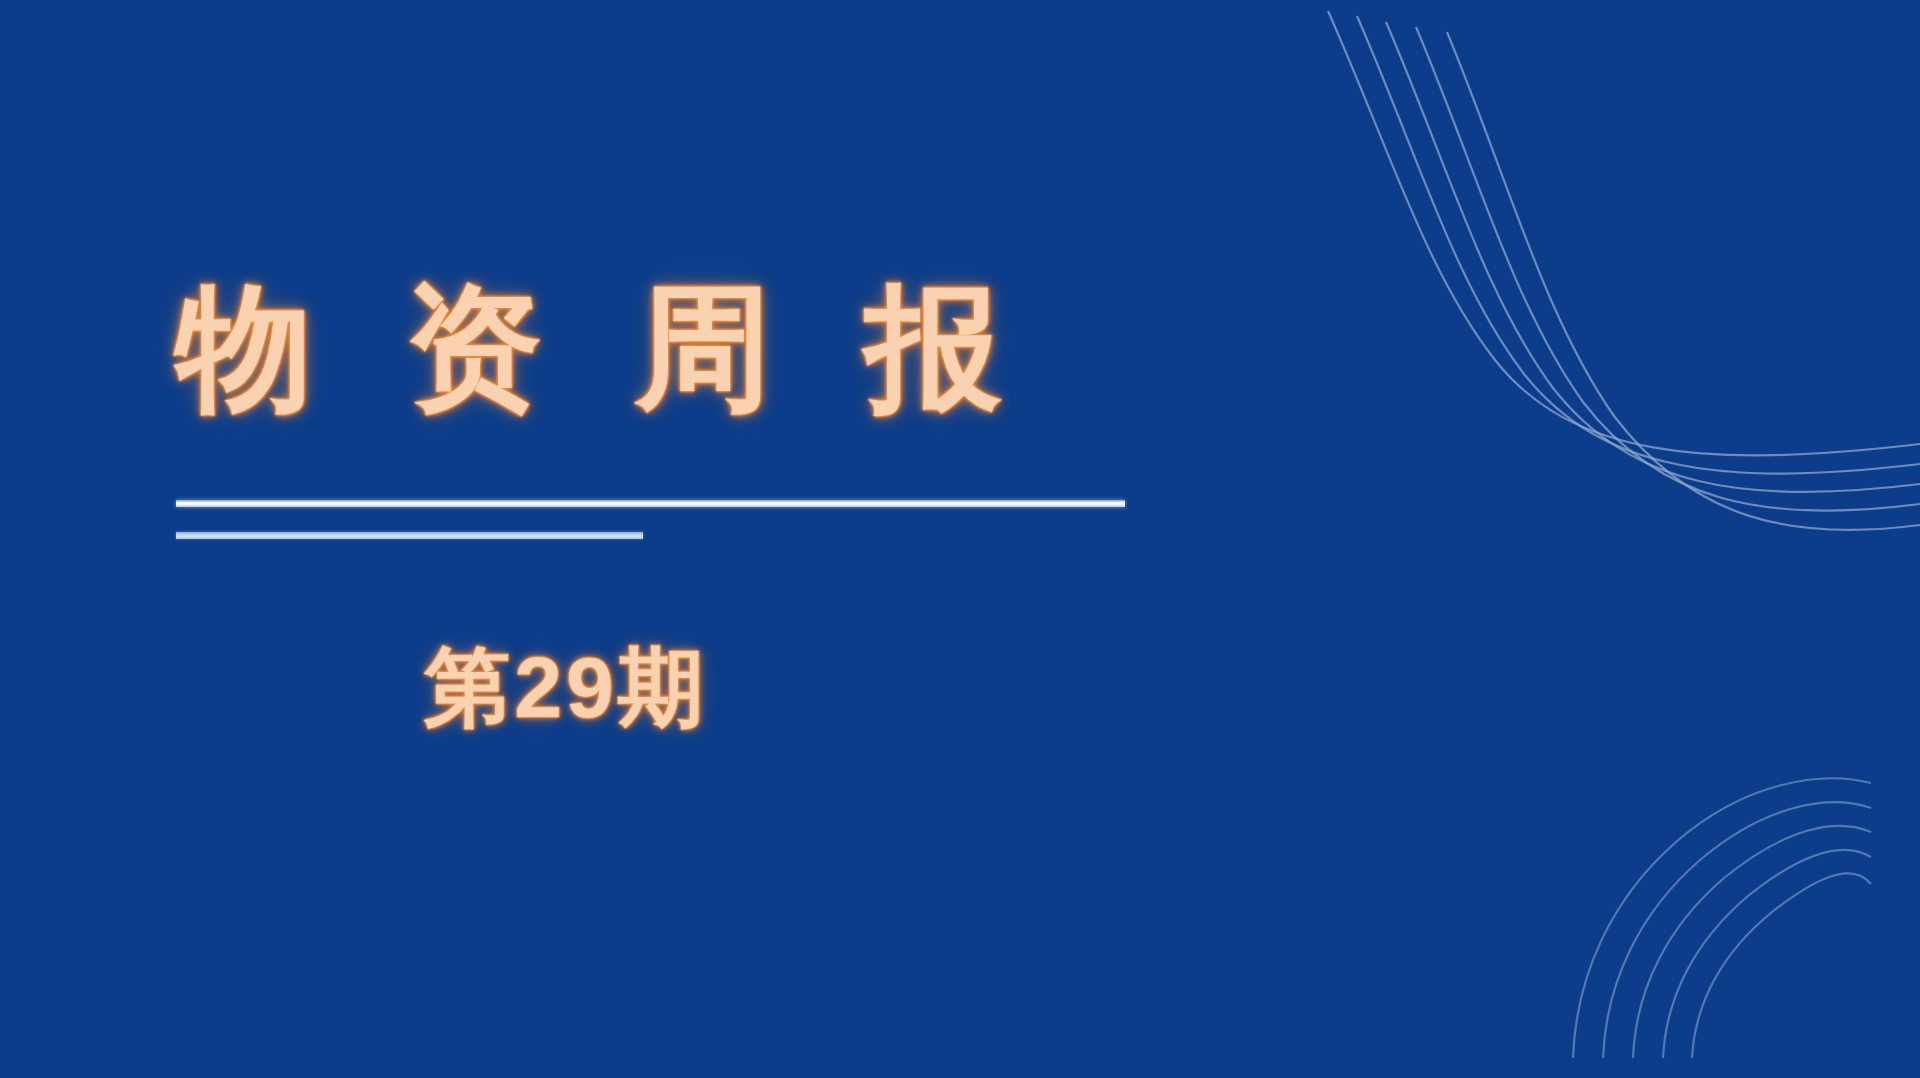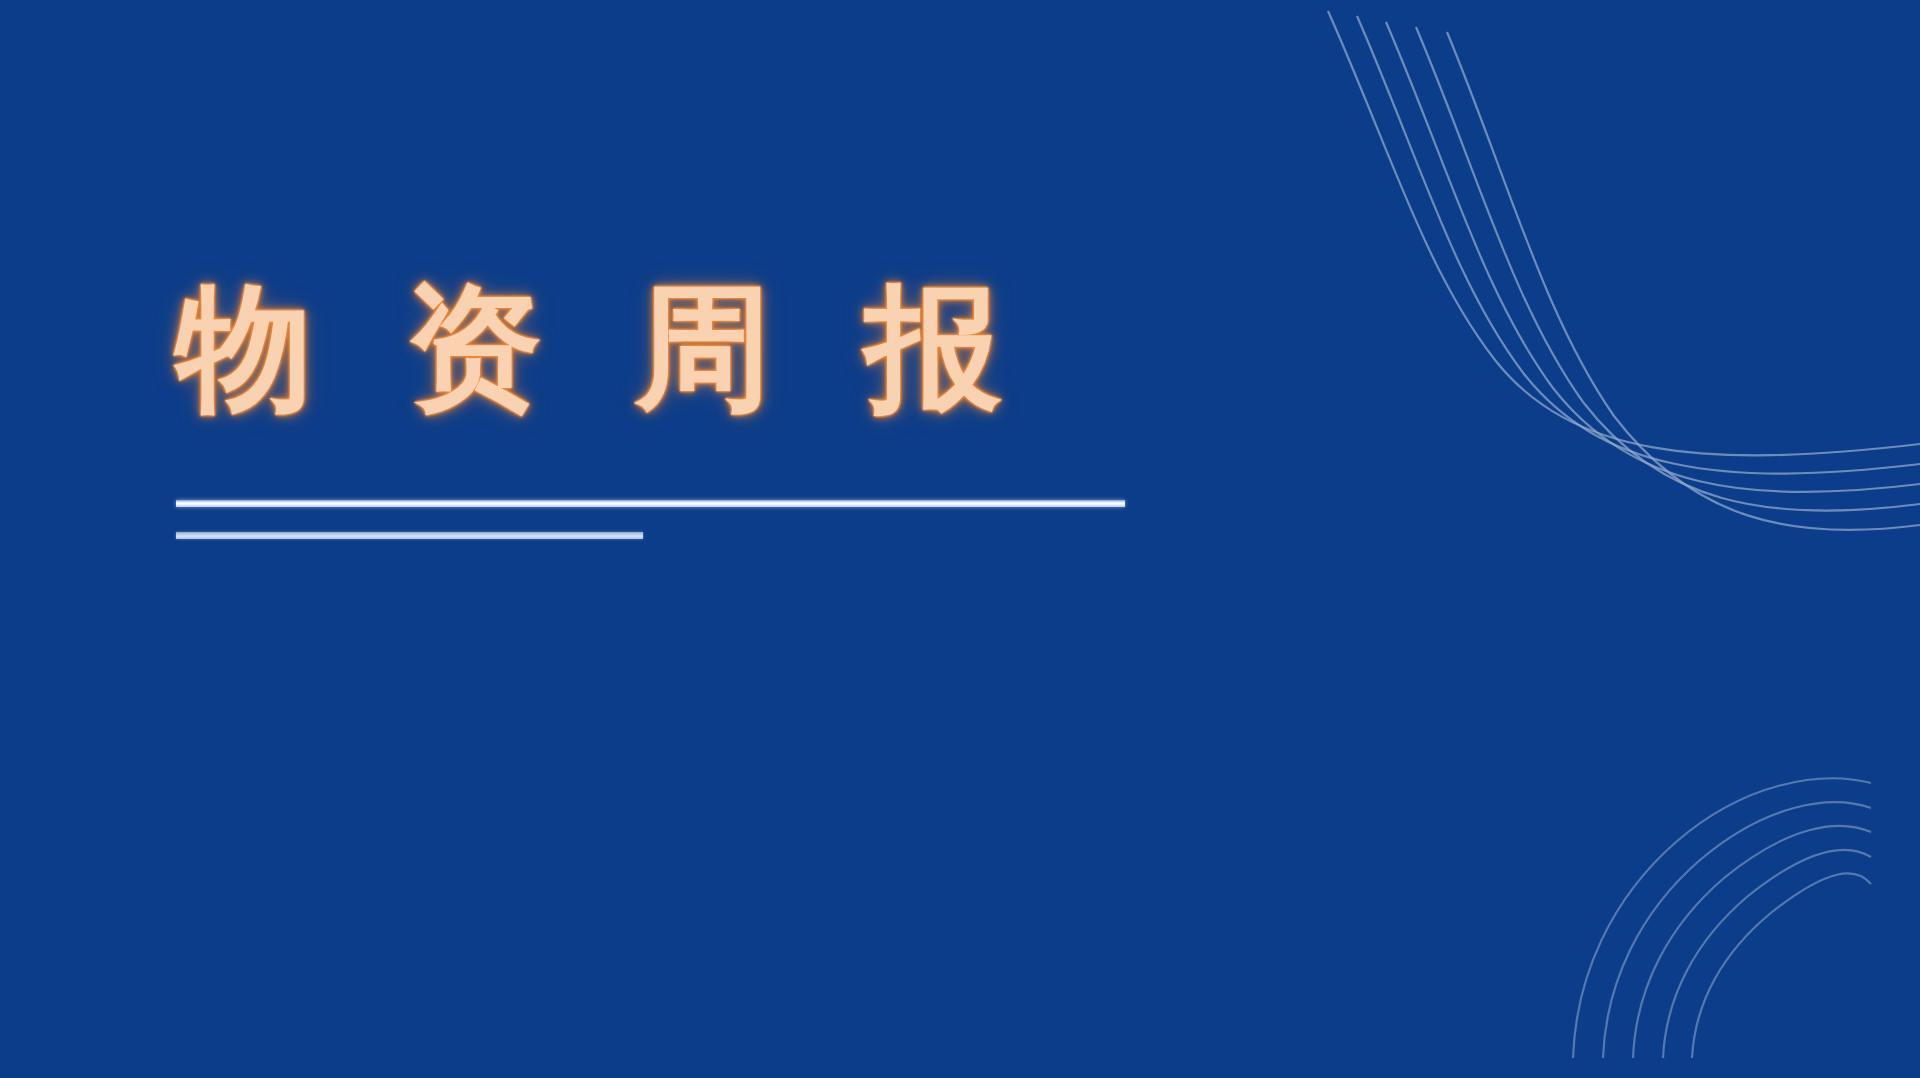--- a/index.html
+++ b/index.html
@@ -164,14 +164,17 @@
 
   <div class="title-block">
     <h1 class="main-title">物 资 周 报</h1>
   </div>
 
   <div class="rule-group">
     <hr class="rule rule-long">
     <hr class="rule rule-short">
   </div>
 
+  <div class="issue">
+    <p class="issue-text">第29期</p>
+  </div>
 
 </div>
 
 </body></html>

